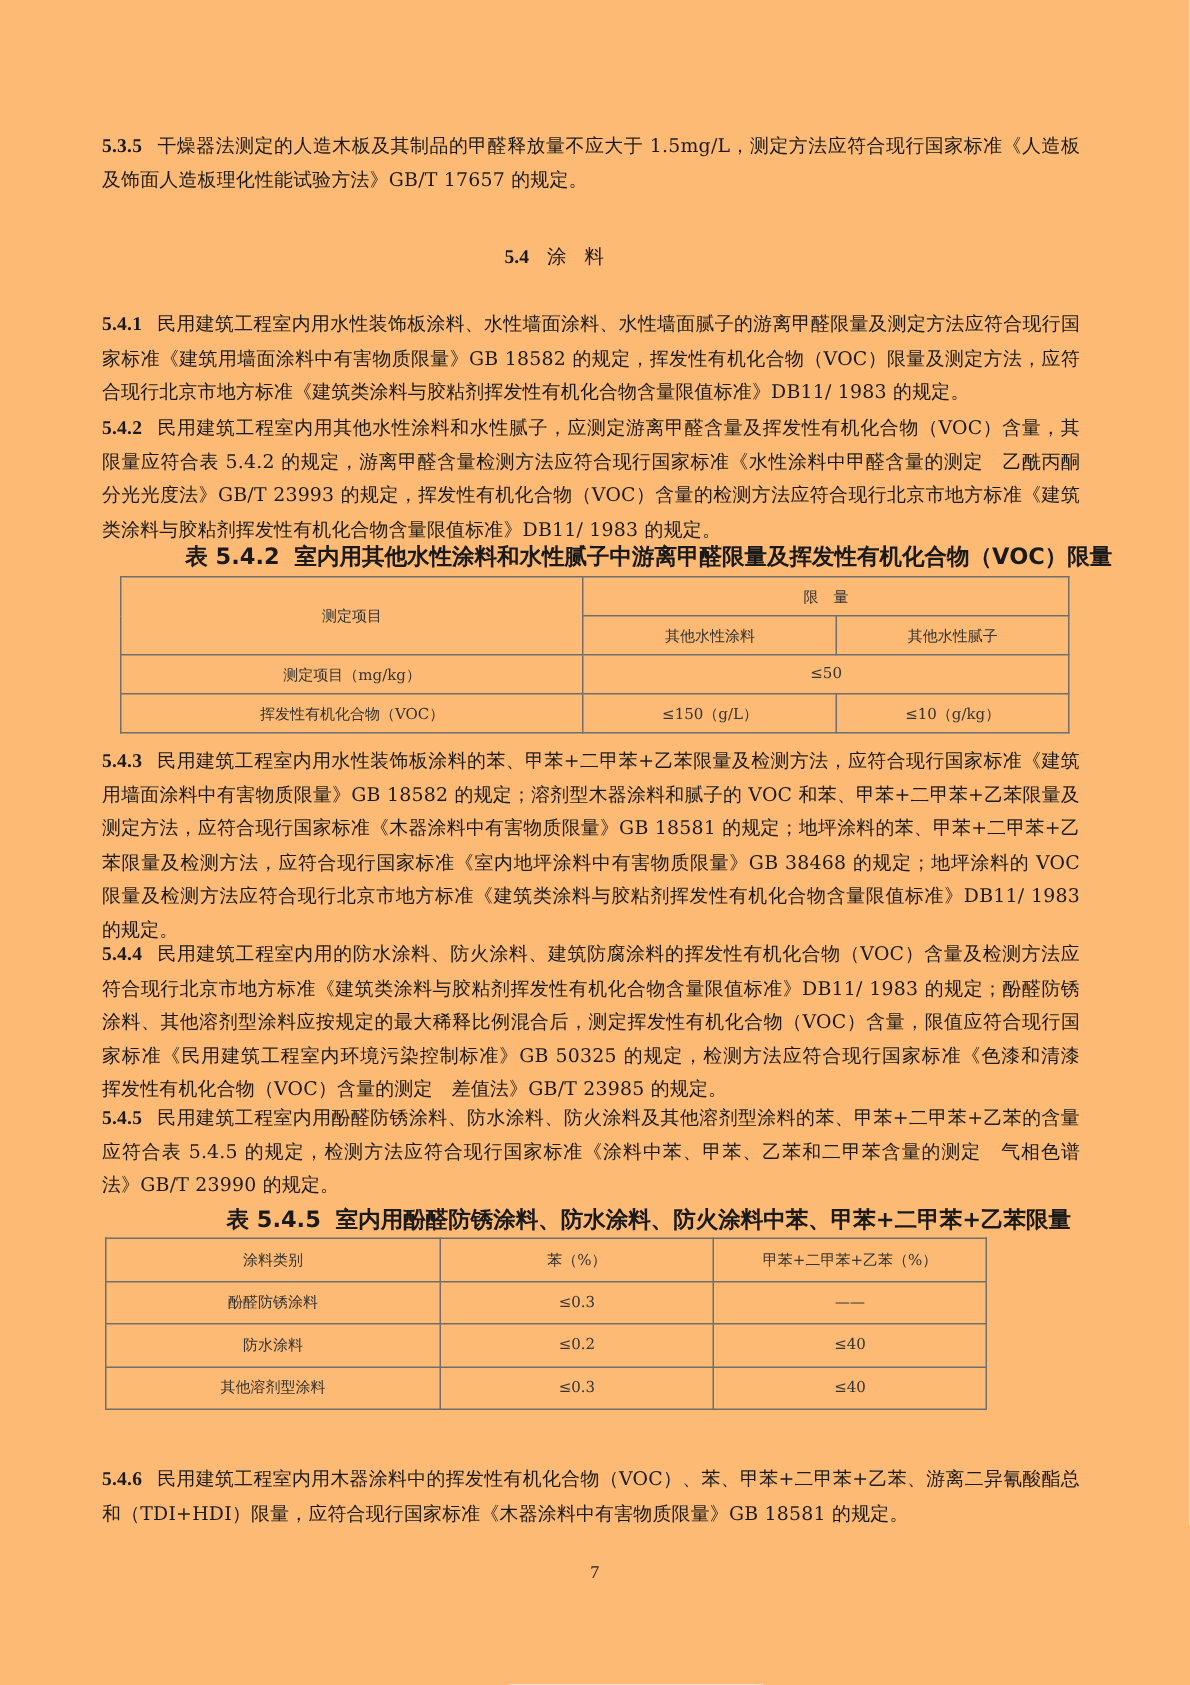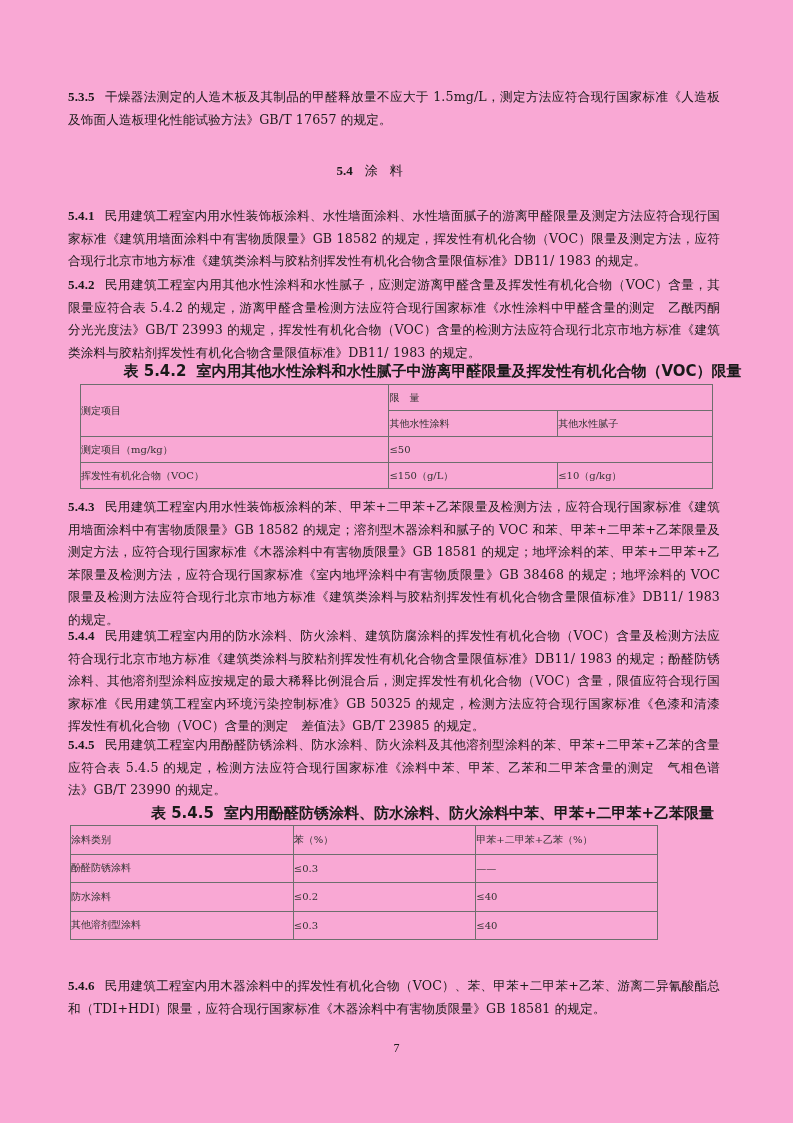--- a/index.html
+++ b/index.html
@@ -1,30 +1,30 @@
 <!DOCTYPE html>
 <html><head>
 <meta charset="utf-8">
 <style>
   html, body { margin:0; padding:0; background:#ffffff; }
   body { width:793px; height:1123px; position:relative; overflow:hidden;
          font-family:"DejaVu Serif","Liberation Serif",serif; color:#1a1a1a; }
-  .page { position:absolute; left:0; top:0; width:793px; height:1123px; background:#f9a8d4; }
+  .page { position:absolute; left:0; top:0; width:793px; height:1123px; background:#fdba74; }
   .para { position:absolute; left:68px; width:652px; font-size:12.6px; line-height:22.6px;
           text-align:justify; letter-spacing:0.15px; margin:0; }
   .para .num { font-family:"Liberation Serif",serif; font-weight:bold; font-size:13px; margin-right:10px; }
   .heading { position:absolute; left:0; width:751px; top:162px; text-align:center;
              font-size:13px; font-weight:bold; }
   .heading .hnum { font-family:"Liberation Serif",serif; margin-right:12px; }
   .heading .htxt { font-weight:normal; letter-spacing:12px; }
   .caption { position:absolute; left:0; width:793px; text-align:center; font-size:15px;
              font-weight:bold; font-family:"DejaVu Sans","Liberation Sans",sans-serif;margin-left:36px; }
   .caption .cnum { margin-right:10px; }
   table { position:absolute; border-collapse:collapse; font-size:10px; color:#333; }
-  td { border:1.2px solid #6e6e6e; vertical-align:middle; padding:0; }
+  td { border:1.2px solid #6e6e6e; text-align:center; vertical-align:middle; padding:0; }
   .t1 { left:80px; top:384px; width:633px; }
   .t1 td { height:25px; }
   .t2 { left:70px; top:825px; width:588px; }
   .t2 td { height:27.5px; }
   .pageno { position:absolute; top:1041px; left:0; width:793px; text-align:center; font-size:12px;
             font-family:"Liberation Serif",serif; }
 </style>
 </head>
 <body>
 

